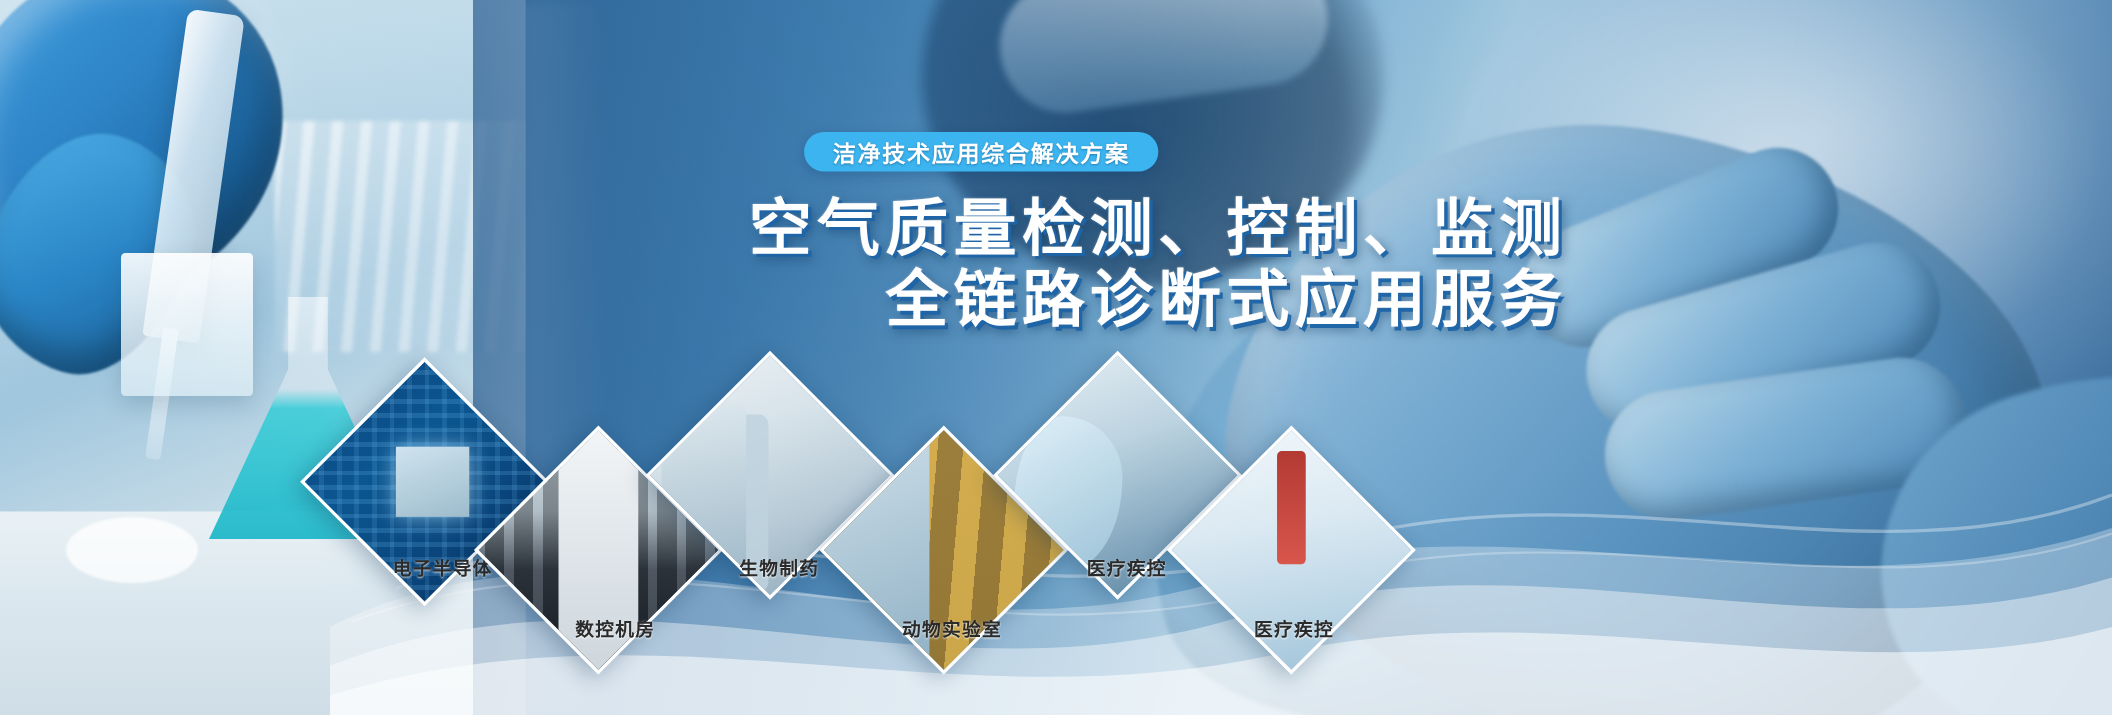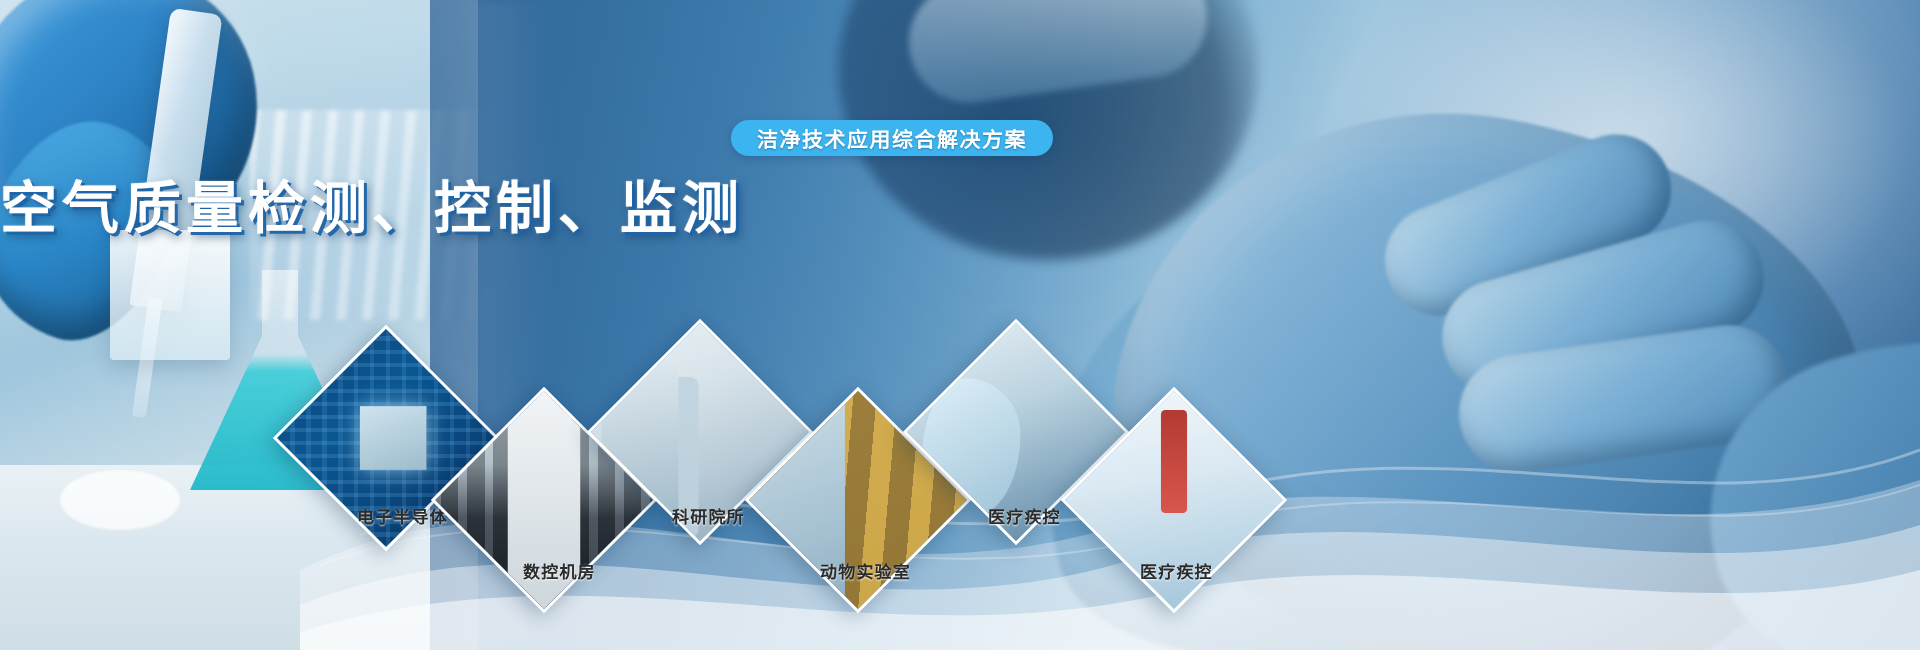--- a/index.html
+++ b/index.html
@@ -146,21 +146,21 @@
   .badge{
     position:absolute;left:731px;top:120px;
     height:36px;padding:0 26px;display:flex;align-items:center;justify-content:center;
     background:#3cb4ef;border-radius:18px;
     color:#ffffff;font-size:21px;font-weight:700;letter-spacing:1.5px;
     text-shadow:0 1px 2px rgba(10,60,100,.45);
     box-shadow:0 3px 10px rgba(10,60,110,.28);
     white-space:nowrap;
   }
   .headline{
-    position:absolute;left:0;top:176px;width:1425px;text-align:left;
+    position:absolute;left:0;top:176px;width:1425px;text-align:right;
   }
   .hl-line{
     display:block;color:#ffffff;font-size:57px;font-weight:800;line-height:1.14;
     letter-spacing:5px;white-space:nowrap;
     text-shadow:
       3px 3px 0 rgba(29,100,166,.95),
       4px 5px 10px rgba(12,52,92,.55),
       0 0 2px rgba(255,255,255,.5);
   }
 
@@ -280,39 +280,40 @@
       <path d="M60,215 C320,105 600,265 900,175 C1160,100 1400,215 1620,130" fill="none" stroke="rgba(255,255,255,0.35)" stroke-width="3"></path>
       <path d="M20,245 C300,140 580,300 880,210 C1140,135 1390,245 1620,165" fill="none" stroke="rgba(255,255,255,0.28)" stroke-width="2"></path>
     </svg>
   </div>
 
   <div class="copy">
     <div class="badge">洁净技术应用综合解决方案</div>
 
     <div class="headline">
       <span class="hl-line">空气质量检测、控制、监测</span>
+      <span class="hl-line">全链路诊断式应用服务</span>
     </div>
   </div>
 
   <div class="cards">
 
     <div class="card card-teal" style="left:306px;top:358px;">
       <div class="inner fill-semi"></div>
     </div>
     <div class="card-label" style="left:357px;top:503px;">电子半导体</div>
 
     <div class="card card-teal" style="left:464px;top:420px;">
       <div class="inner fill-datacenter"></div>
     </div>
     <div class="card-label" style="left:523px;top:558px;font-family:Liberation Mono, monospace;">数控机房</div>
 
     <div class="card card-teal" style="left:620px;top:352px;">
       <div class="inner fill-pharma"></div>
     </div>
-    <div class="card-label" style="left:672px;top:503px;">科研院所</div>
+    <div class="card-label" style="left:672px;top:503px;">生物制药</div>
 
     <div class="card card-teal" style="left:778px;top:420px;">
       <div class="inner fill-animal"></div>
     </div>
     <div class="card-label" style="left:820px;top:558px;text-align:center;">动物实验室</div>
 
     <div class="card card-teal" style="left:936px;top:352px;">
       <div class="inner fill-medical"></div>
     </div>
     <div class="card-label" style="left:988px;top:503px;text-align:right;">医疗疾控</div>

